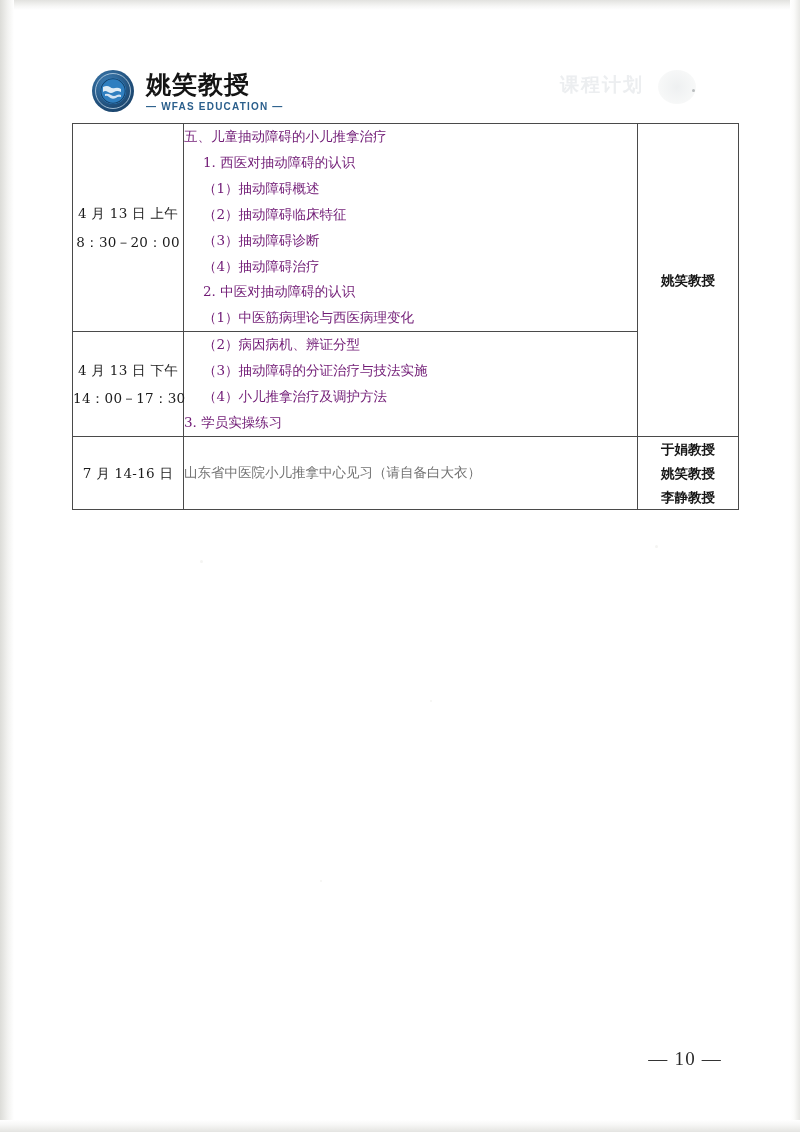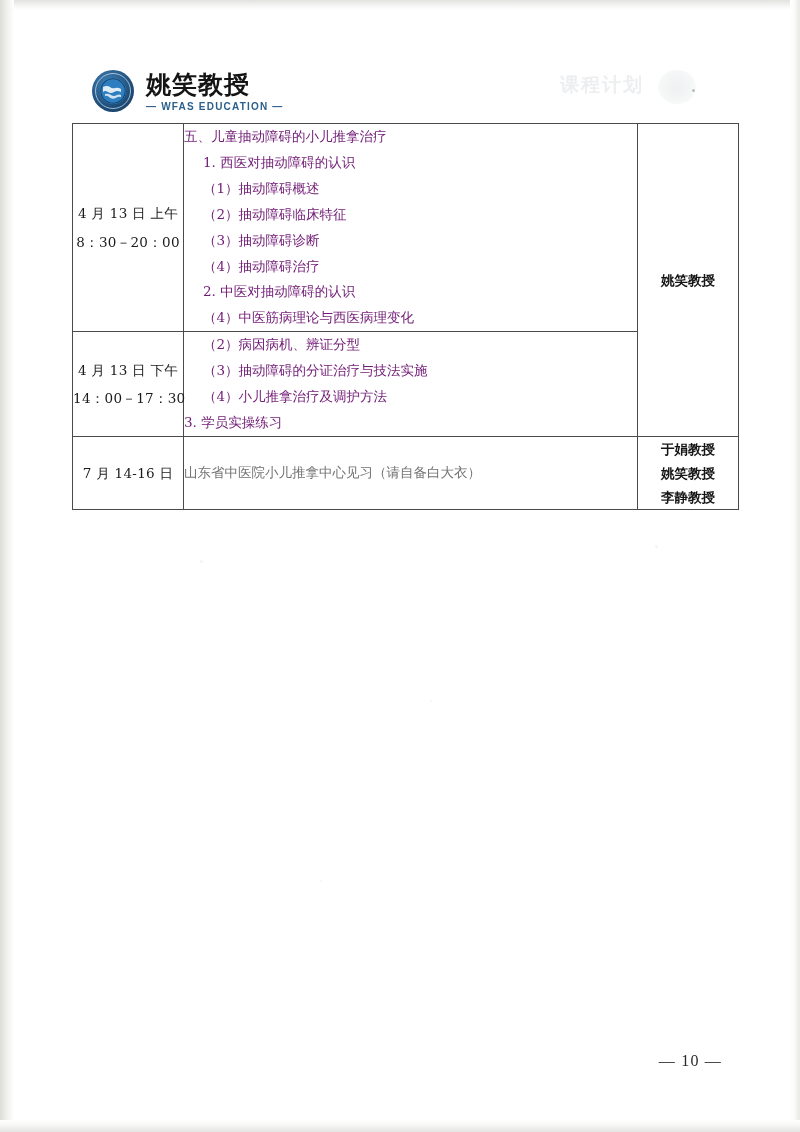--- a/index.html
+++ b/index.html
@@ -212,21 +212,21 @@
   }
 
   
 
   
   .page-number {
     position: absolute;
     right: 78px;
     bottom: 62px;
     font-family: "Liberation Serif", serif;
-    font-size: 16px;
+    font-size: 19px;
     letter-spacing: 1.2px;
     color: #2a2a2a;
     white-space: nowrap;
   }
 
   
   .speckle {
     position: absolute;
     pointer-events: none;
     background: #f4f4f2;
@@ -279,21 +279,21 @@
           <span class="time-line">8：30－20：00</span>
         </td>
         <td class="cell-topic">
           <span class="t-l0">五、儿童抽动障碍的小儿推拿治疗</span>
           <span class="t-l1">1. 西医对抽动障碍的认识</span>
           <span class="t-l2">（1）抽动障碍概述</span>
           <span class="t-l2">（2）抽动障碍临床特征</span>
           <span class="t-l2">（3）抽动障碍诊断</span>
           <span class="t-l2">（4）抽动障碍治疗</span>
           <span class="t-l1">2. 中医对抽动障碍的认识</span>
-          <span class="t-l2">（4）中医筋病理论与西医病理变化</span>
+          <span class="t-l2">（1）中医筋病理论与西医病理变化</span>
         </td>
         <td class="cell-person" rowspan="2">
           <span class="p-line">姚笑教授</span>
         </td>
       </tr>
 
       <tr>
         <td class="cell-date">
           <span class="date-line">4 月 13 日  下午</span>
           <span class="time-line">14：00－17：30</span>

